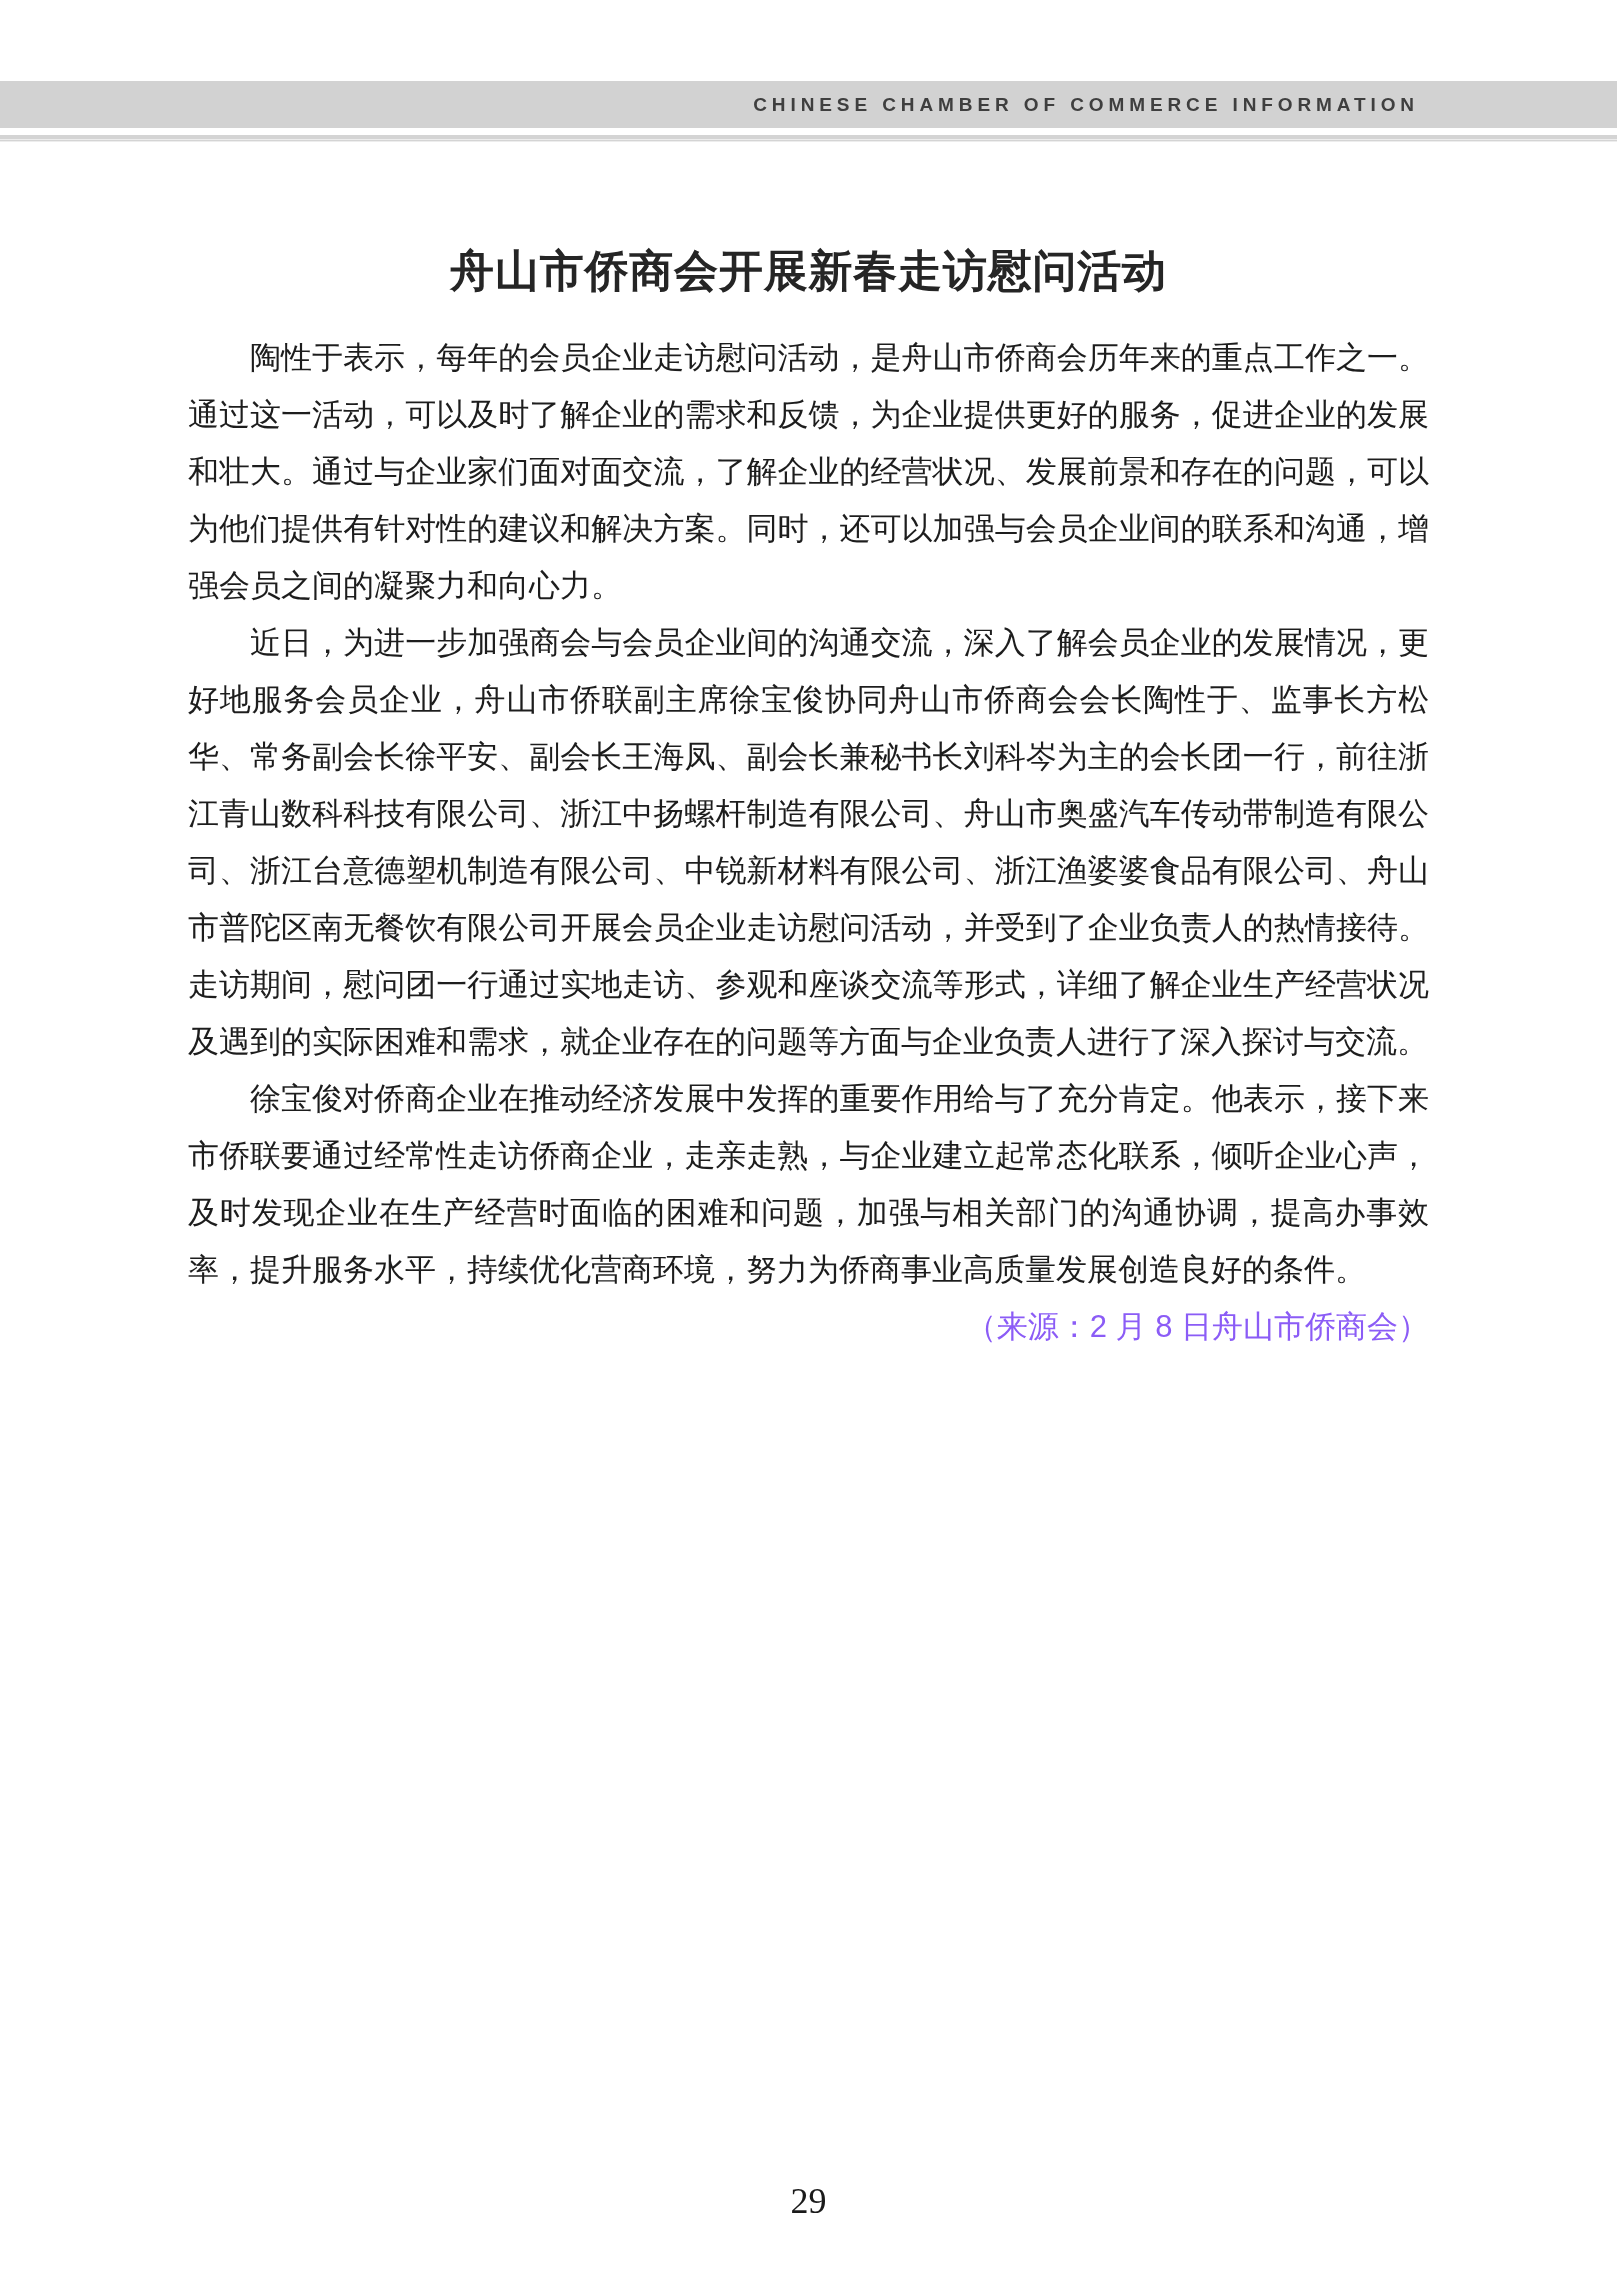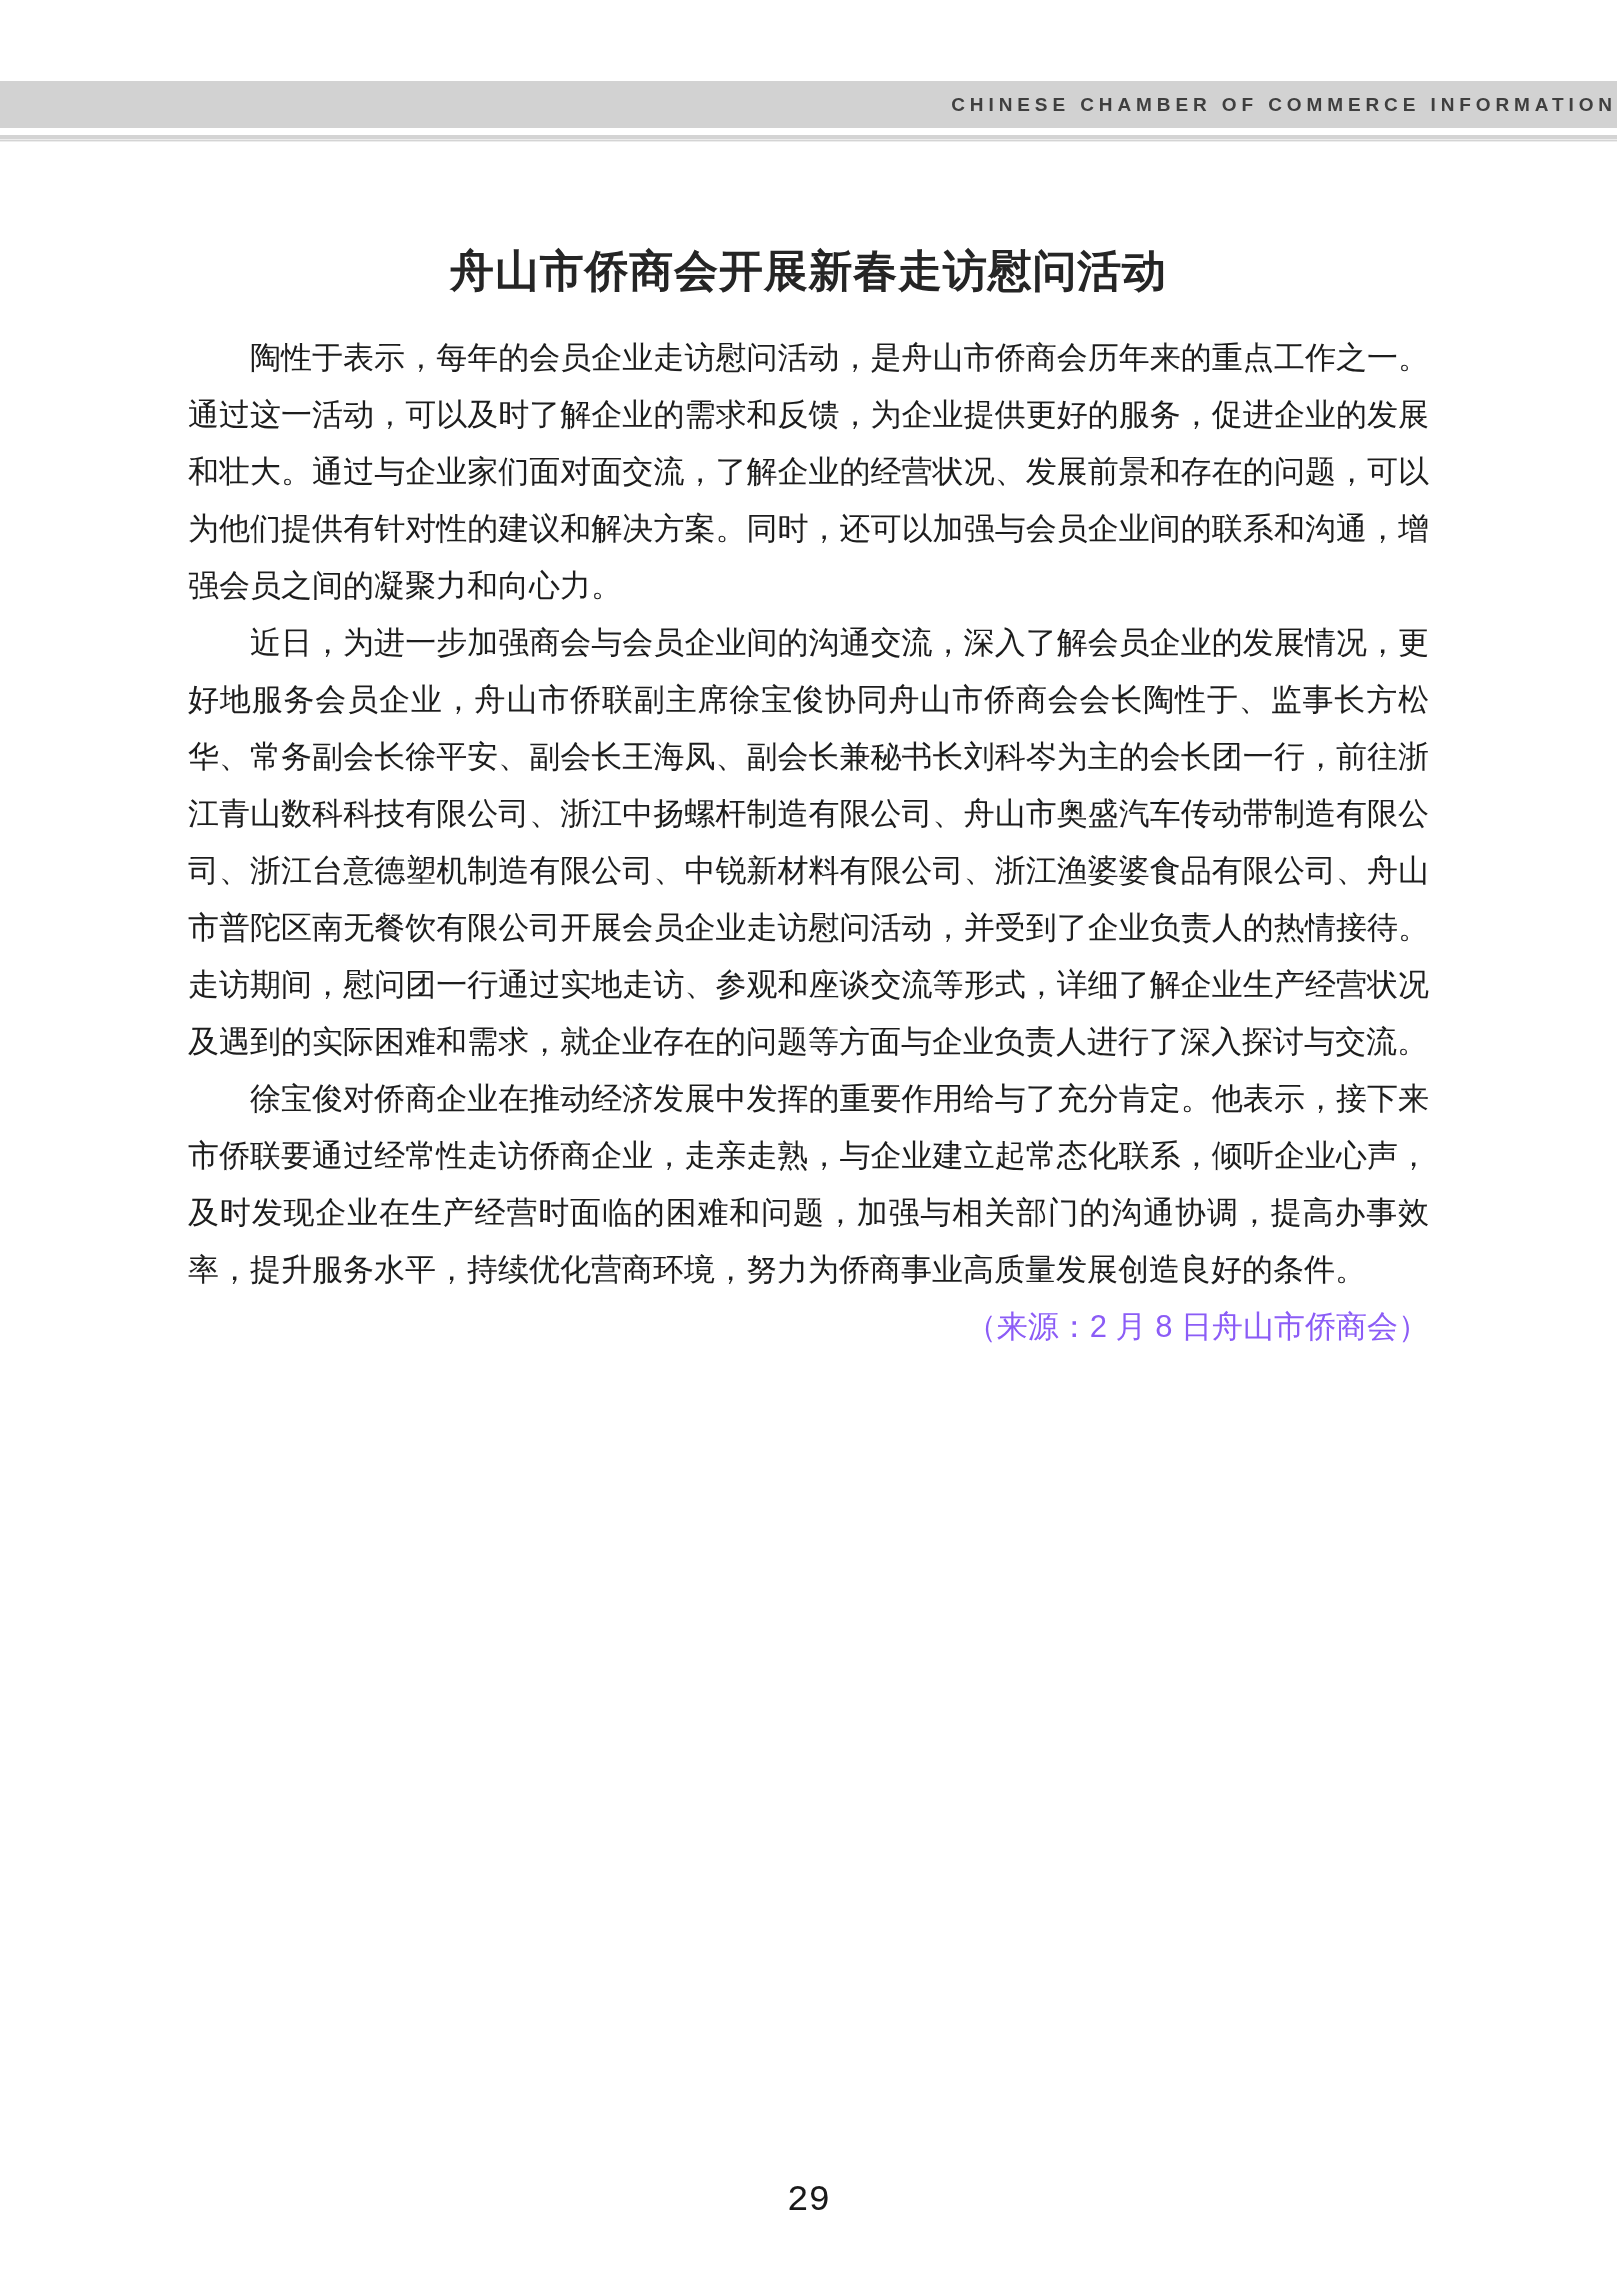--- a/index.html
+++ b/index.html
@@ -20,20 +20,21 @@
     position: absolute;
     top: 81px;
     left: 0;
     width: 1617px;
     height: 47px;
     background: #d2d2d2;
     display: flex;
     align-items: center;
     justify-content: flex-end;
     box-sizing: border-box;
+    padding-right: 198px;
   }
   .header-bar .banner-text {
     font-size: 19px;
     font-weight: 600;
     letter-spacing: 4.9px;
     color: #3f3f3f;
     white-space: nowrap;
   }
   .header-rule {
     position: absolute;
@@ -78,21 +79,21 @@
     color: #8b5cf6;
     text-align: right;
   }
   
   .page-number {
     position: absolute;
     top: 2180px;
     left: 0;
     width: 1617px;
     text-align: center;
-    font-family: Liberation Mono, monospace;
+    font-family: Liberation Serif, serif;
     font-size: 36px;
     color: #1a1a1a;
   }
 </style>
 </head>
 <body>
 
 <div class="page">
 
   <div class="header-bar">

